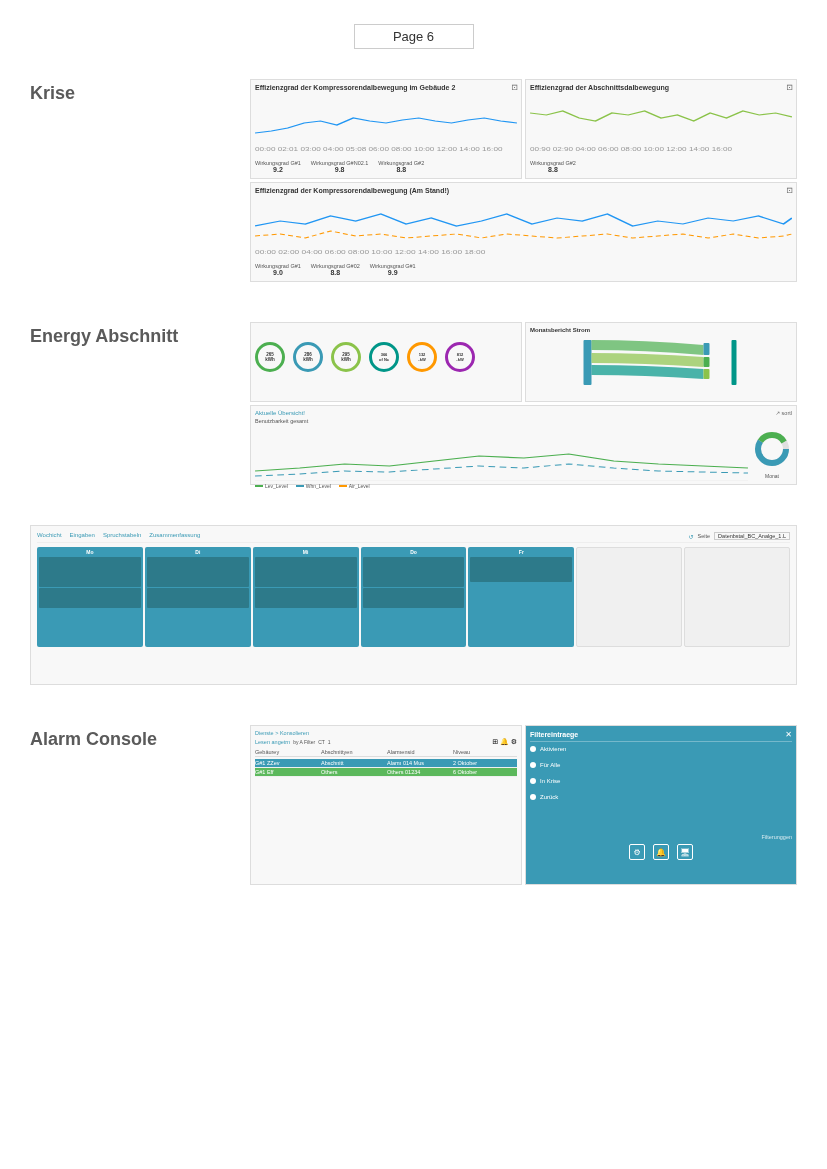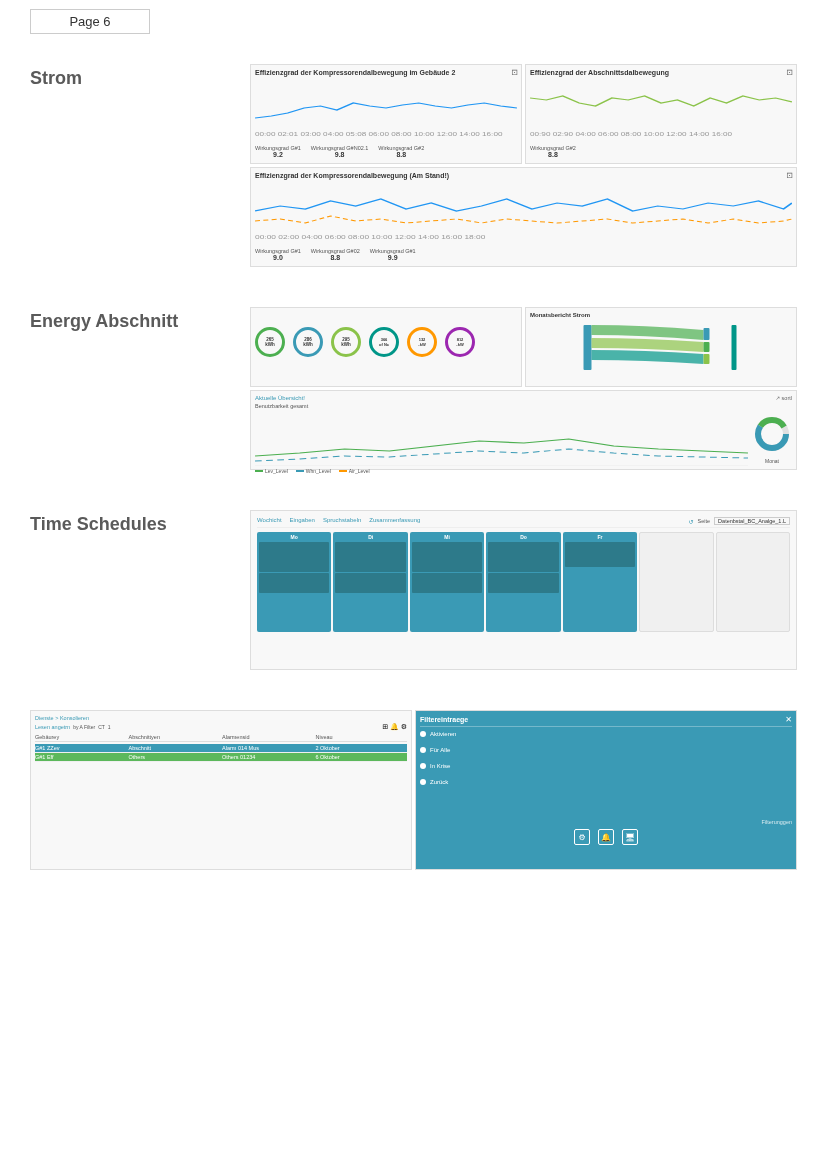--- a/index.html
+++ b/index.html
@@ -6,22 +6,22 @@
     body {
       width: 827px;
       min-height: 1169px;
       background: #ffffff;
       font-family: Arial, sans-serif;
       position: relative;
     }
 
     .page-header {
       display: flex;
-      justify-content: flex-start;
-      padding: 9px 30px 10px;
+      justify-content: center;
+      padding: 24px 30px 10px;
     }
 
     .page-number-box {
       border: 1px solid #ccc;
       padding: 4px 16px;
       font-size: 13px;
       color: #333;
       background: #fff;
       min-width: 120px;
       text-align: center;
@@ -321,21 +321,21 @@
     }
   </style>
 </head>
 <body>
 
 <div class="page-header">
   <div class="page-number-box">Page 6</div>
 </div>
 
 <div class="section">
-  <div class="section-label">Strom</div>
+  <div class="section-label">Krise</div>
   <div class="section-content">
     <div class="trends-grid">
 
       <div class="trend-chart">
         <div class="trend-chart-title">Effizienzgrad der Kompressorendalbewegung im Gebäude 2</div>
         <div class="trend-chart-icon">⊡</div>
         <div class="chart-area">
           <svg class="chart-svg" viewBox="0 0 160 60" preserveAspectRatio="none">
             <polyline points="0,40 10,38 20,35 30,30 40,28 50,32 60,25 70,28 80,30 90,27 100,25 110,28 120,30 130,27 140,25 150,28 160,30" fill="none" stroke="#2196F3" stroke-width="1.2"></polyline>
             <text x="0" y="58" font-size="5" fill="#999">00:00 02:01 03:00 04:00 05:08 06:00 08:00 10:00 12:00 14:00 16:00</text>
@@ -484,21 +484,20 @@
             </div>
           </div>
         </div>
       </div>
 
     </div>
   </div>
 </div>
 
 <div class="section">
-  <div class="section-label">Time Schedules</div>
   <div class="section-content">
     <div class="schedule-box">
 
       <div class="schedule-nav">
         <span style="color:#3a9ab5;cursor:pointer;">Wochicht</span>
         <span style="color:#3a9ab5;cursor:pointer;">Eingaben</span>
         <span style="color:#3a9ab5;cursor:pointer;">Spruchstabeln</span>
         <span style="color:#3a9ab5;cursor:pointer;">Zusammenfassung</span>
         <div style="margin-left:auto;display:flex;align-items:center;gap:4px;">
           <span style="cursor:pointer;color:#3a9ab5;">↺</span>
@@ -533,20 +532,21 @@
           <div class="schedule-time-block" style="height:25px;"></div>
         </div>
         <div class="schedule-day-empty"></div>
         <div class="schedule-day-empty"></div>
       </div>
     </div>
   </div>
 </div>
 
 <div class="section">
+  <div class="section-label">Alarm Console</div>
   <div class="section-content">
     <div class="alarm-grid">
 
       <div class="alarm-left">
 
         <div style="font-size:5.5px;color:#3a9ab5;margin-bottom:2px;">
           <span style="cursor:pointer;">Dienste</span>
           <span> &gt; </span>
           <span style="cursor:pointer;">Konsolieren</span>
         </div>

